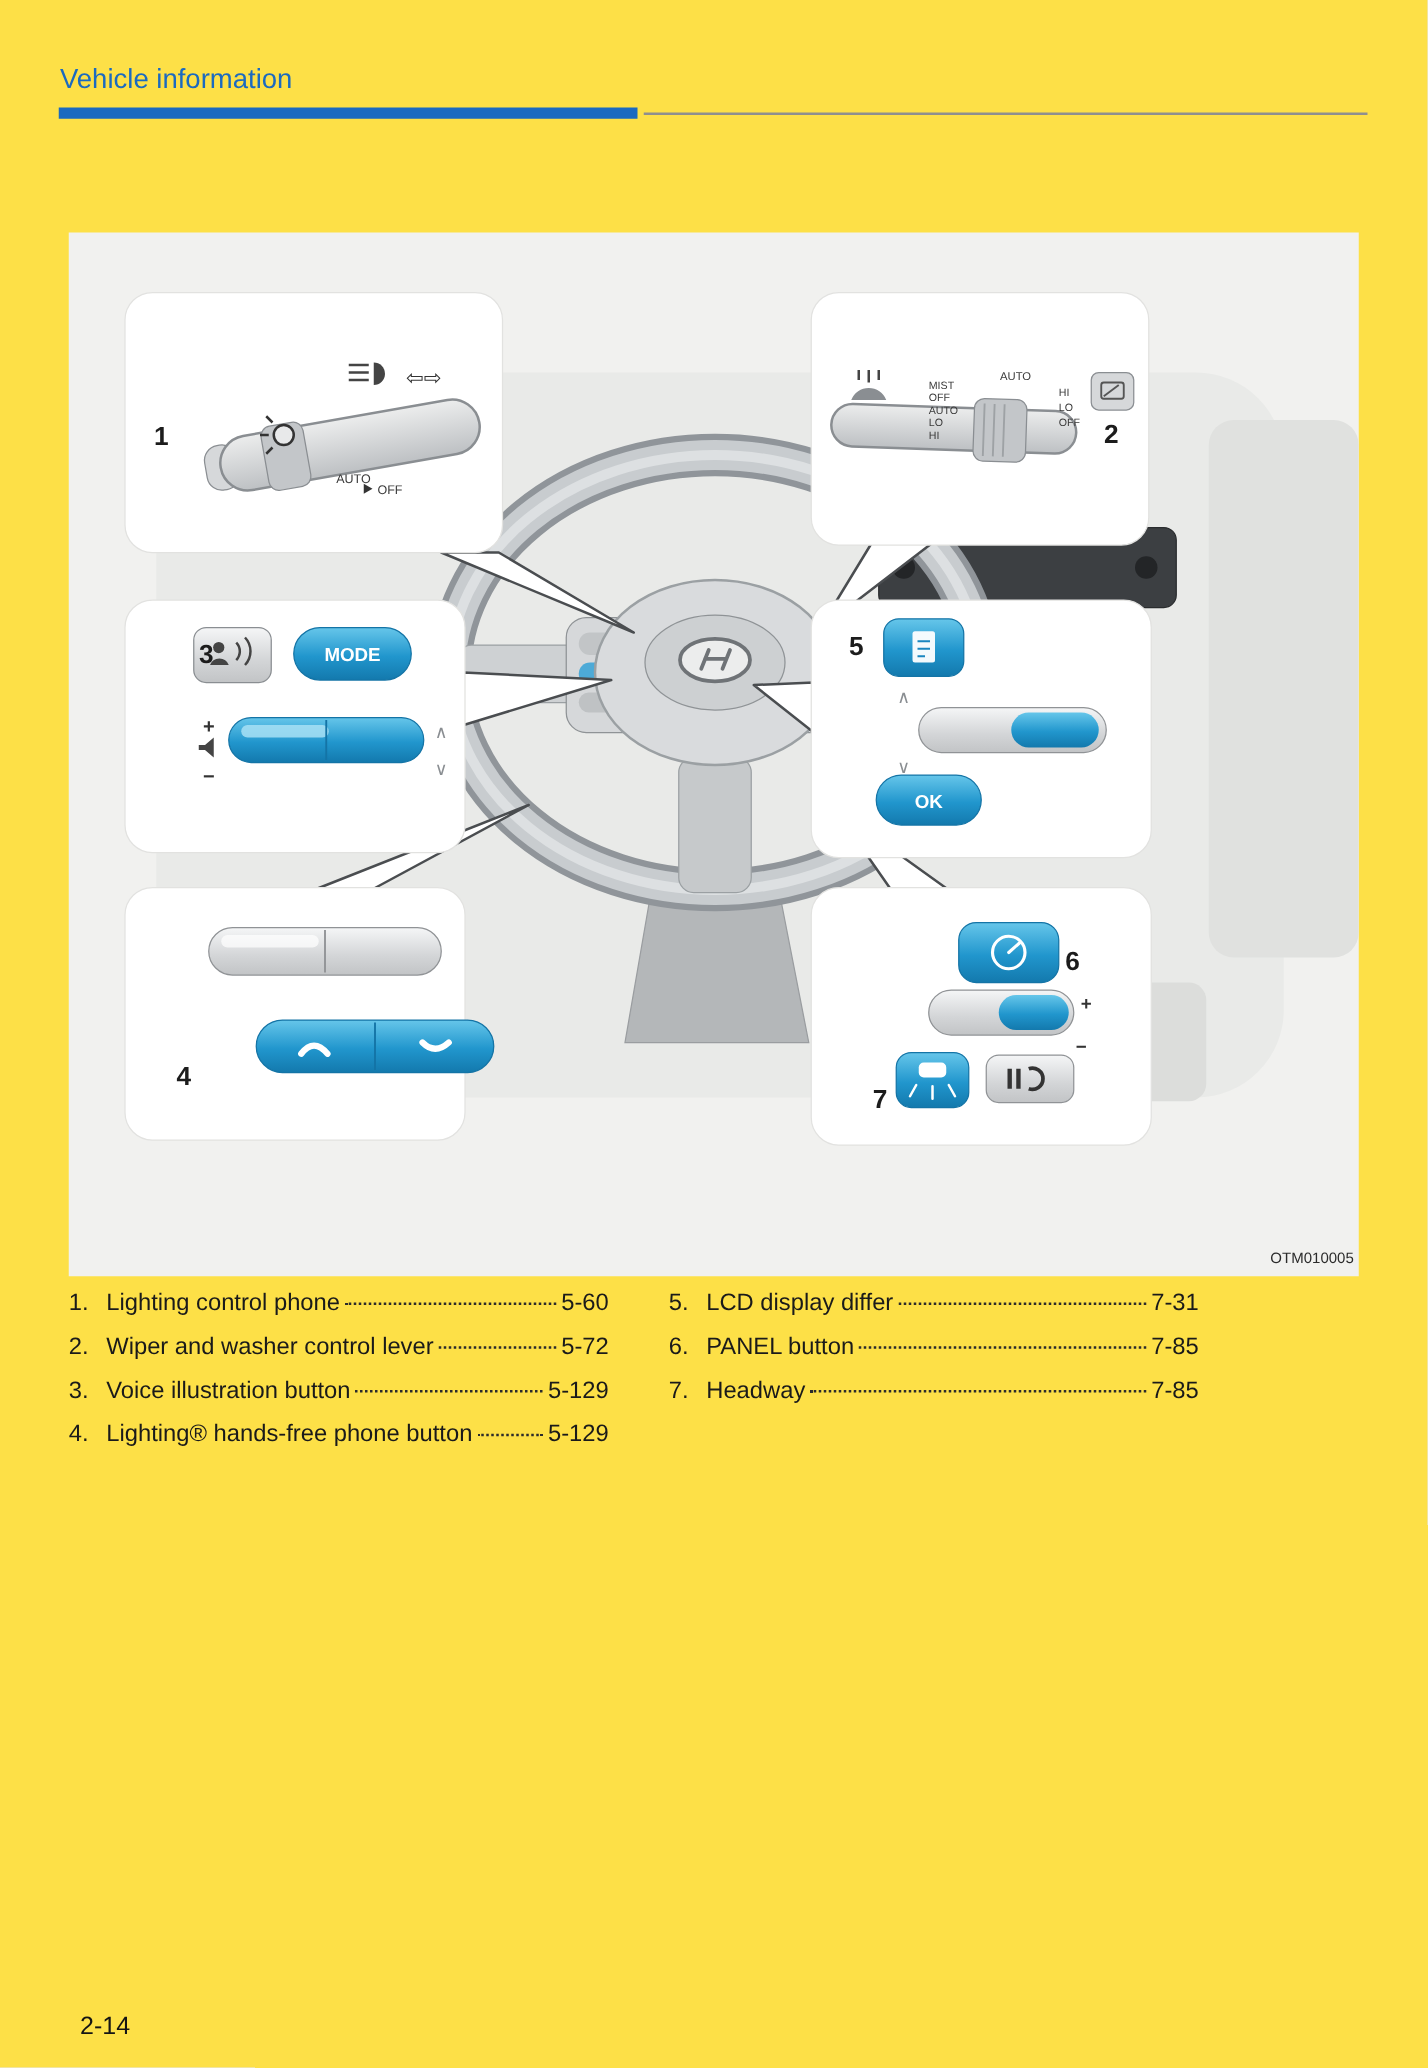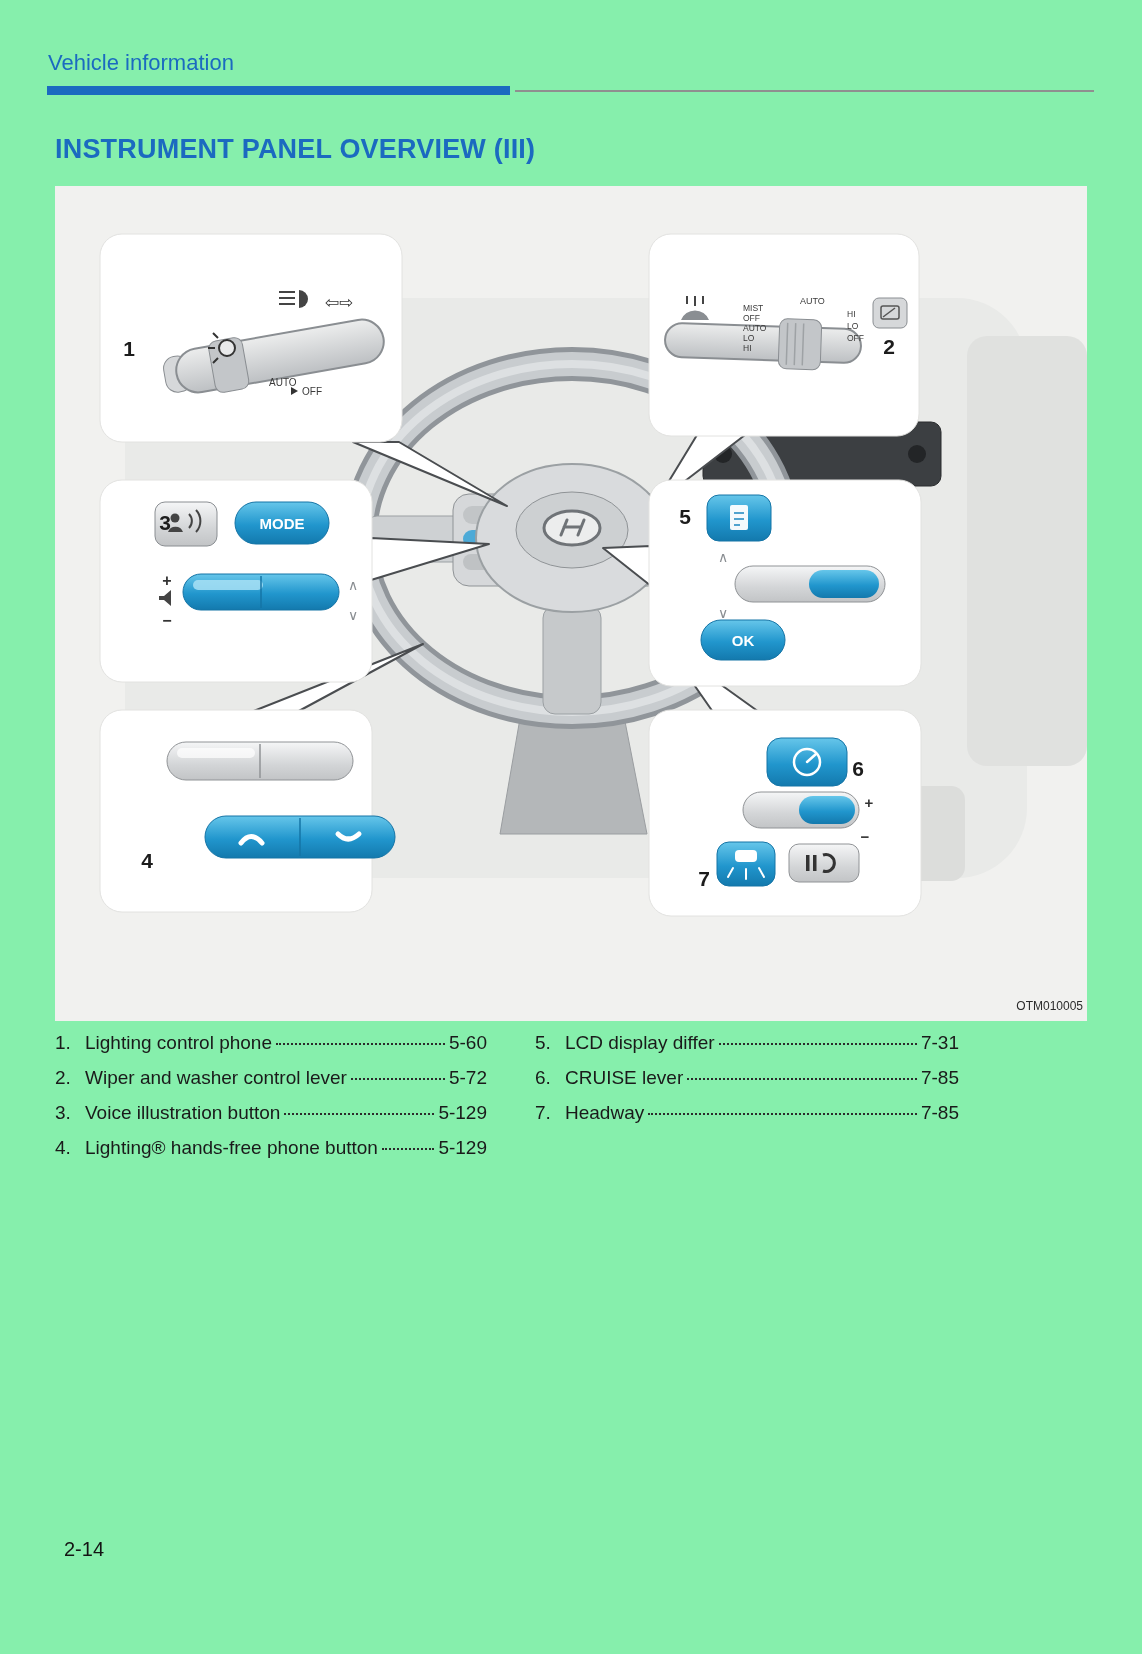--- a/index.html
+++ b/index.html
@@ -1,53 +1,52 @@
 <!DOCTYPE html>
 <html><head>
 <meta charset="utf-8">
 <style>
   html,body{margin:0;padding:0;background:#e8e8e8;}
   .page{
-    position:relative;width:1142px;height:1654px;background:#86efac;
+    position:relative;width:1142px;height:1654px;background:#fde047;
     font-family:"Liberation Sans",sans-serif;color:#1a1a1a;overflow:hidden;
     margin:0 auto;
   }
   .vi-header{position:absolute;left:48px;top:50px;font-size:22px;color:#1b6ac0;}
   .rule{position:absolute;left:47px;top:86px;width:1047px;height:10px;}
   .rule-blue{position:absolute;left:0;top:0;width:463px;height:9px;background:#1b6ac0;}
   .rule-gray{position:absolute;left:468px;right:0;top:4px;height:2px;background:#8f8f8f;}
   .page-title{position:absolute;left:55px;top:134px;font-size:27px;font-weight:bold;color:#1b6ac0;letter-spacing:.2px;}
   .figure{position:absolute;left:55px;top:186px;width:1032px;height:835px;background:#f1f1ef;}
   .figure svg{display:block;}
   .fig-caption{position:absolute;left:0;right:0;bottom:44px;text-align:center;font-size:20px;font-weight:bold;color:#141414;}
   .fig-code{position:absolute;right:4px;bottom:8px;font-size:12px;color:#2b2b2b;}
   .legend{position:absolute;left:55px;top:1032px;width:1032px;display:grid;grid-template-columns:432px 424px;column-gap:48px;}
   .leg-row{display:flex;align-items:baseline;font-size:19px;margin-bottom:13px;}
   .leg-num{flex:none;width:30px;}
   .leg-label{flex:none;white-space:nowrap;}
   .leader{flex:1 1 auto;min-width:12px;border-bottom:2.6px dotted #2b2b2b;margin:0 4px;position:relative;top:-4px;}
   .leg-page{flex:none;}
-  .page-num{position:absolute;left:64px;top:1538px;font-size:20px;color:#141414;}
+  .page-num{position:absolute;left:64px;top:1610px;font-size:20px;color:#141414;}
   text{font-family:"Liberation Sans","DejaVu Sans",sans-serif;}
   .callout-num{font-size:21px;font-weight:bold;fill:#1c1c1c;}
   .btn-label{font-weight:bold;fill:#ffffff;}
   .tiny{fill:#3a3a3a;}
 </style>
 </head>
 <body>
 
 <div class="page">
 
   <div class="vi-header">Vehicle information</div>
   <div class="rule">
     <div class="rule-blue"></div>
     <div class="rule-gray"></div>
   </div>
 
-  <div class="page-title">INSTRUMENT PANEL OVERVIEW (III)</div>
 
   <div class="figure">
     <svg viewBox="0 0 1032 745" width="1032" height="745">
       <defs>
         <linearGradient id="blueGrad" x1="0" y1="0" x2="0" y2="1">
           <stop offset="0" stop-color="#66c6ea"></stop>
           <stop offset="0.55" stop-color="#2196cd"></stop>
           <stop offset="1" stop-color="#1379ad"></stop>
         </linearGradient>
         <linearGradient id="silverGrad" x1="0" y1="0" x2="0" y2="1">
@@ -276,21 +275,21 @@
     </div>
     <div class="leg-col">
       <div class="leg-row">
         <span class="leg-num">5.</span>
         <span class="leg-label">LCD display differ</span>
         <span class="leader"></span>
         <span class="leg-page">7-31</span>
       </div>
       <div class="leg-row">
         <span class="leg-num">6.</span>
-        <span class="leg-label">CRUISE lever</span>
+        <span class="leg-label">PANEL button</span>
         <span class="leader"></span>
         <span class="leg-page">7-85</span>
       </div>
       <div class="leg-row">
         <span class="leg-num">7.</span>
         <span class="leg-label">Headway</span>
         <span class="leader"></span>
         <span class="leg-page">7-85</span>
       </div>
     </div>

